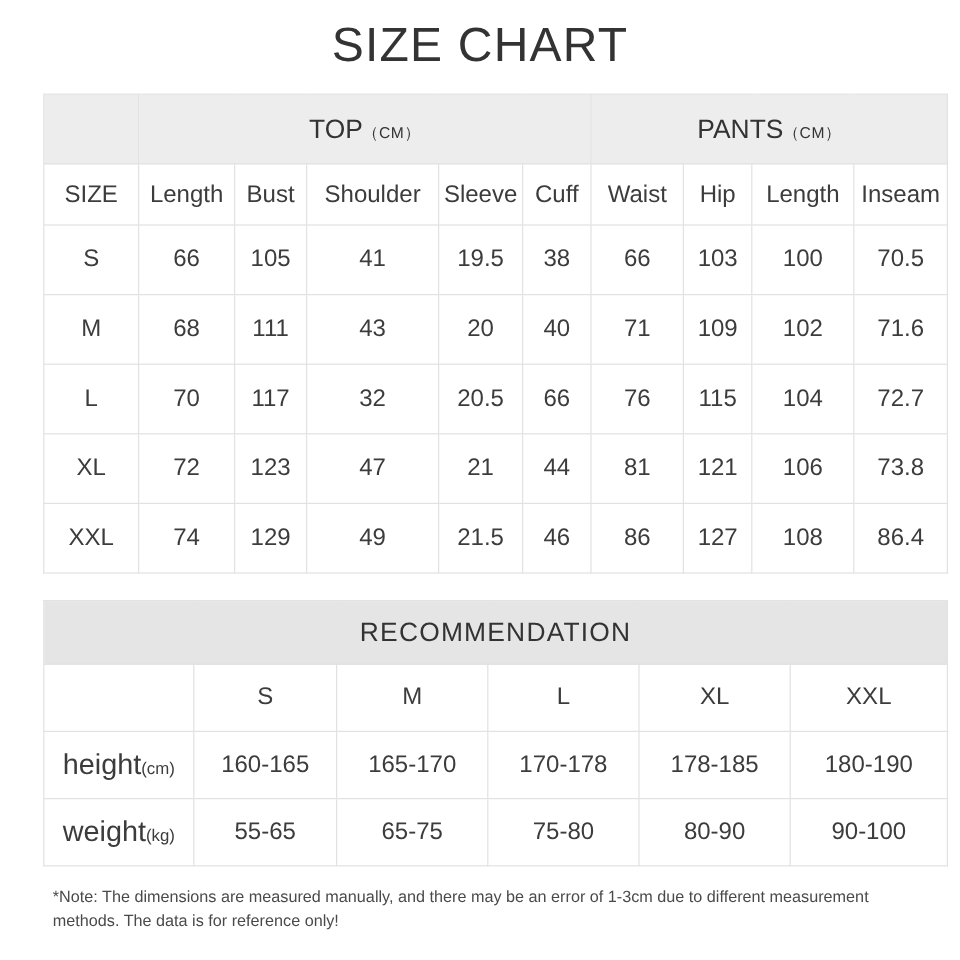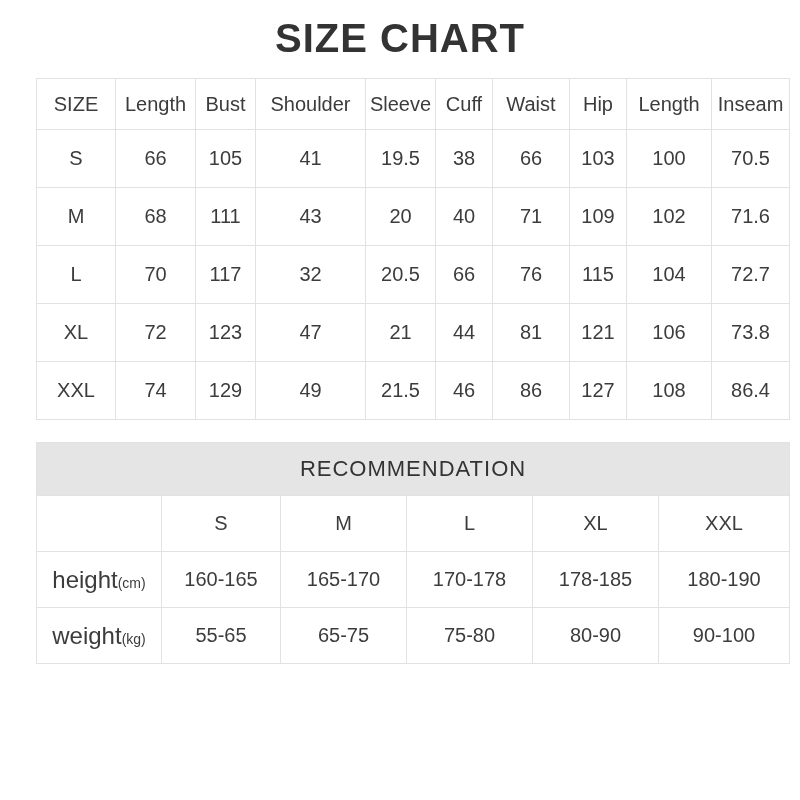--- a/index.html
+++ b/index.html
@@ -17,21 +17,21 @@
   .page {
     width: 800px;
     height: 800px;
     position: relative;
     box-sizing: border-box;
     padding: 0 36px;
   }
   .title {
     text-align: center;
     font-size: 40px;
-    font-weight: bold;
+    font-weight: normal;
     letter-spacing: 1px;
     color: #333333;
     margin: 16px 0 18px 0;
     line-height: 1.1;
   }
 
   table {
     border-collapse: collapse;
     width: 100%;
     table-layout: fixed;
@@ -117,20 +117,29 @@
       <col style="width:110px">
       <col style="width:70px">
       <col style="width:57px">
       <col style="width:77px">
       <col style="width:57px">
       <col style="width:85px">
       <col style="width:78px">
     </colgroup>
     <tbody>
       <tr>
+        <td class="corner"></td>
+        <td class="grouphead" colspan="5">
+          <span>TOP</span><span class="unit">（CM）</span>
+        </td>
+        <td class="grouphead" colspan="4">
+          <span>PANTS</span><span class="unit">（CM）</span>
+        </td>
+      </tr>
+      <tr>
         <td class="colhead">SIZE</td>
         <td class="colhead">Length</td>
         <td class="colhead">Bust</td>
         <td class="colhead">Shoulder</td>
         <td class="colhead">Sleeve</td>
         <td class="colhead">Cuff</td>
         <td class="colhead">Waist</td>
         <td class="colhead">Hip</td>
         <td class="colhead">Length</td>
         <td class="colhead">Inseam</td>
@@ -238,14 +247,15 @@
           <td>55-65</td>
           <td>65-75</td>
           <td>75-80</td>
           <td>80-90</td>
           <td>90-100</td>
         </tr>
       </tbody>
     </table>
   </div>
 
+  <div class="note">*Note: The dimensions are measured manually, and there may be an error of 1-3cm due to different measurement methods. The data is for reference only!</div>
 
 </div>
 
 </body></html>

